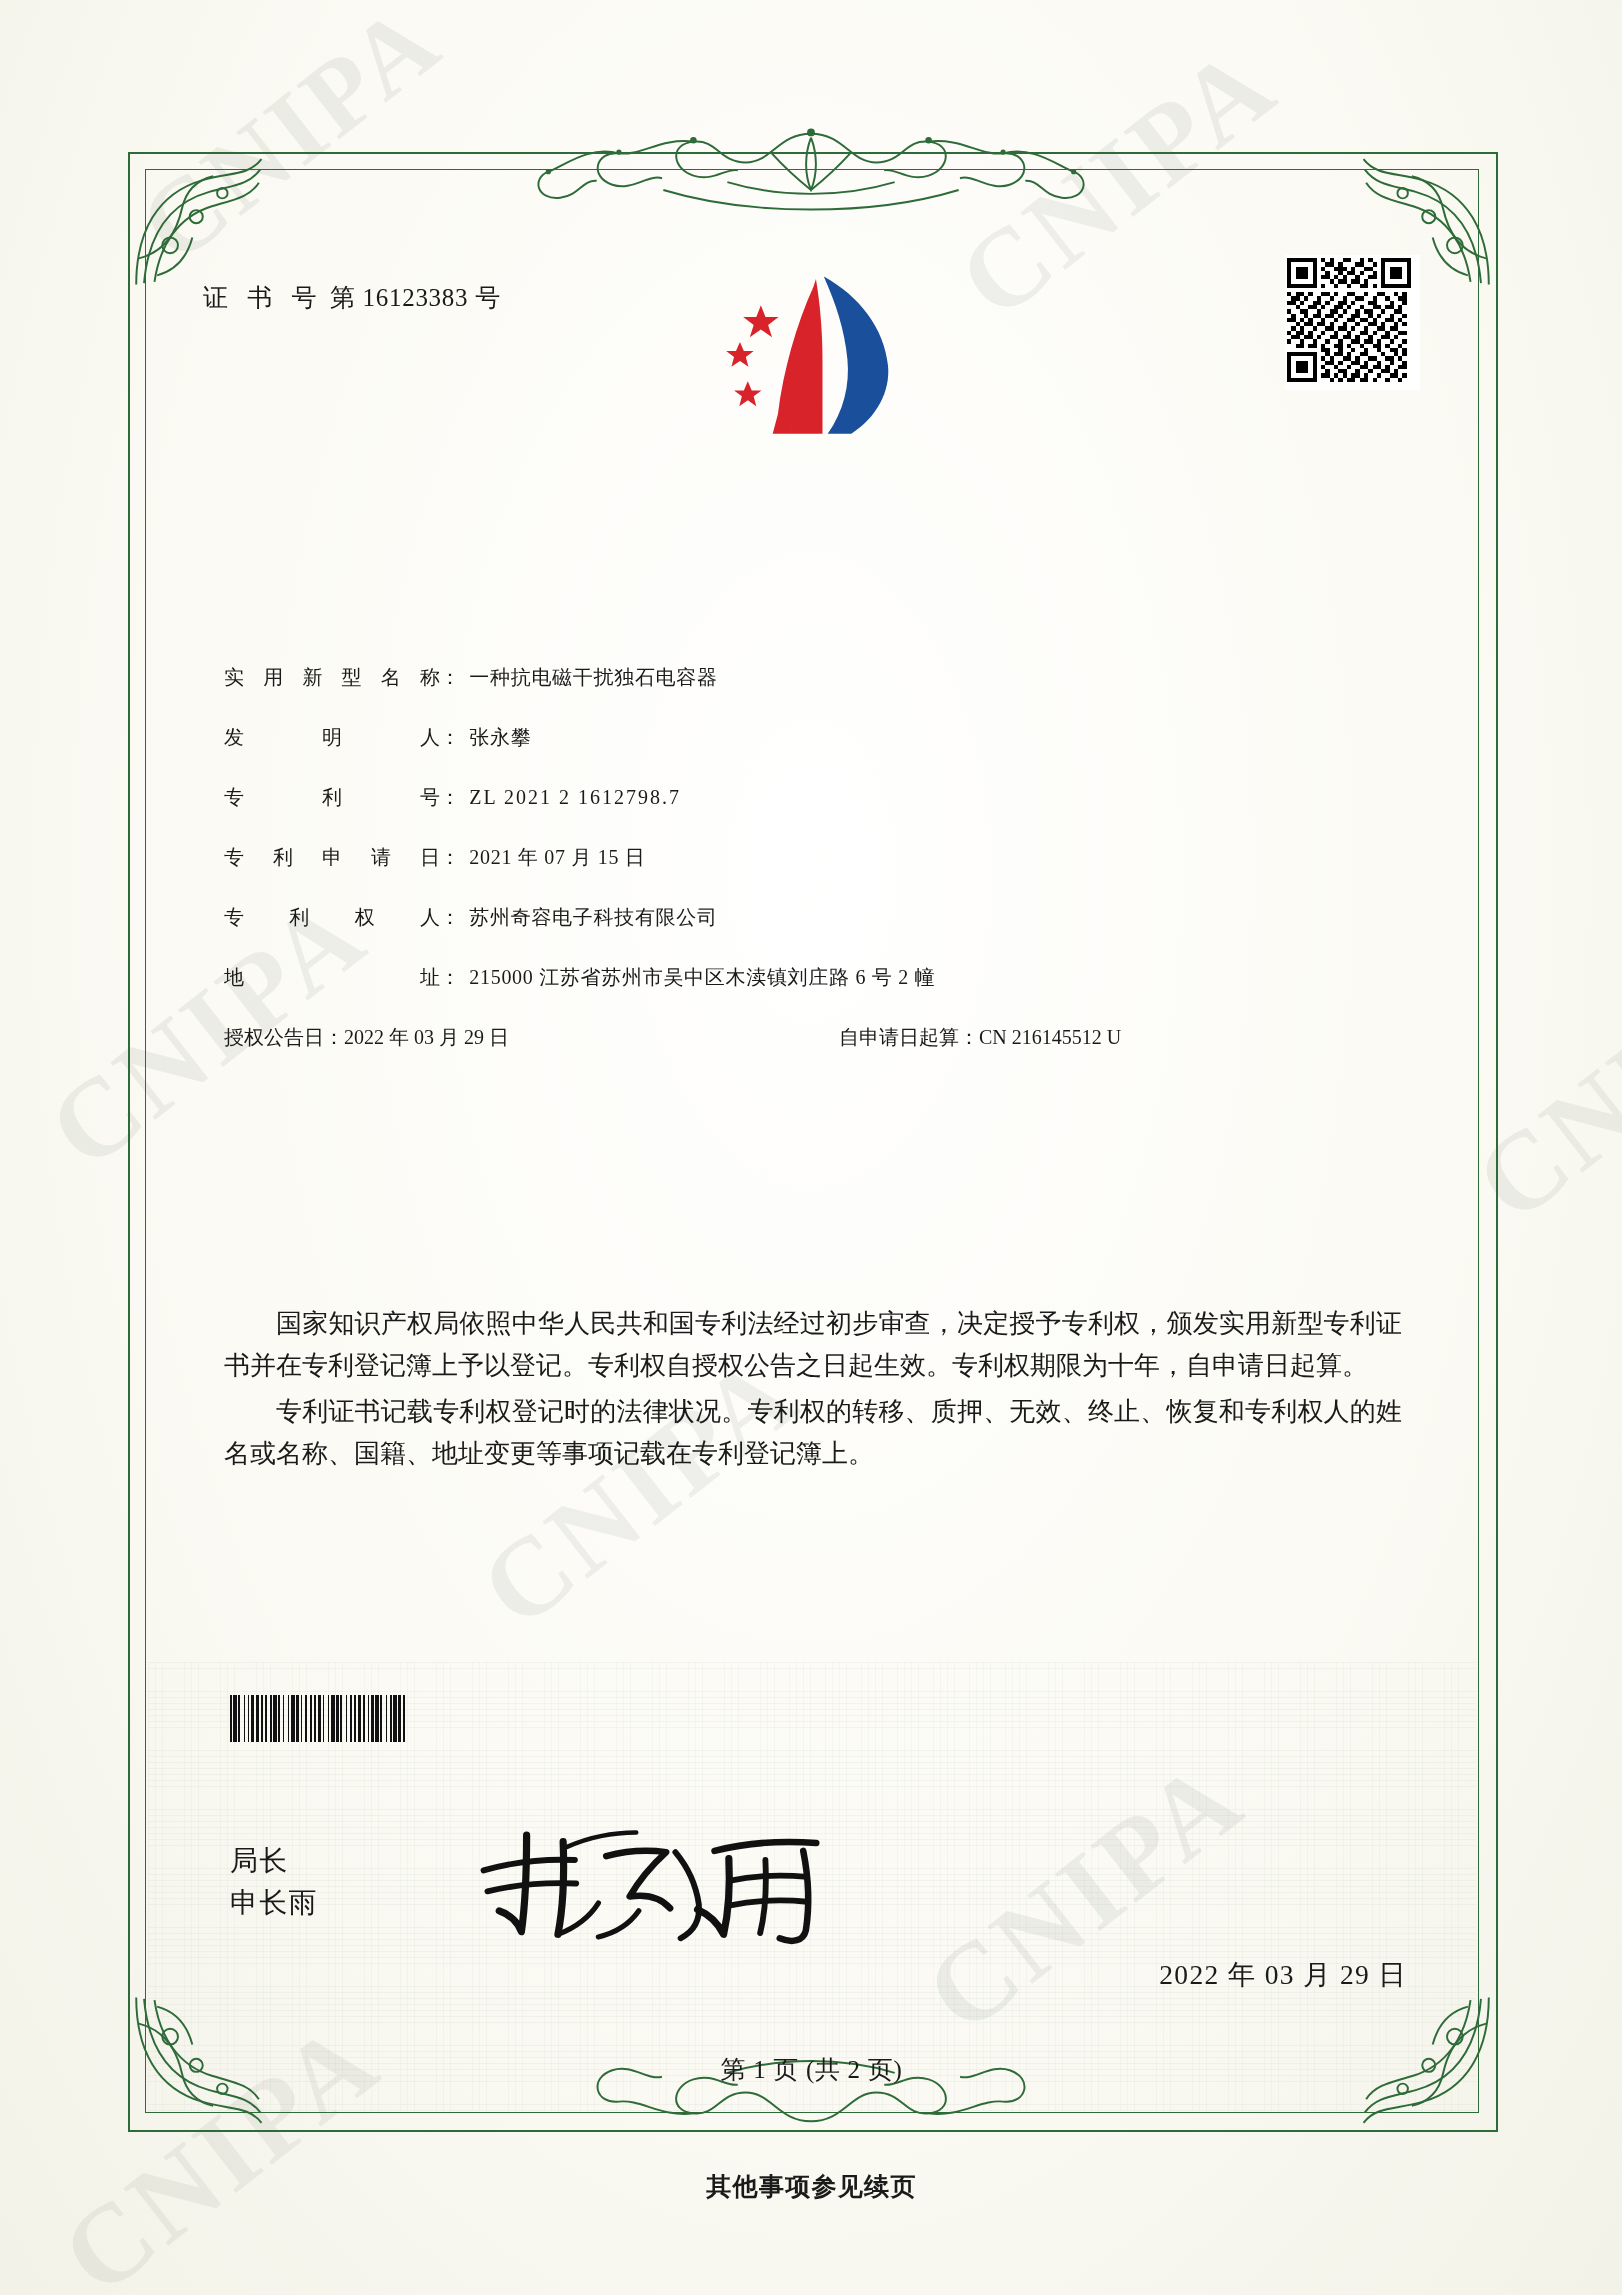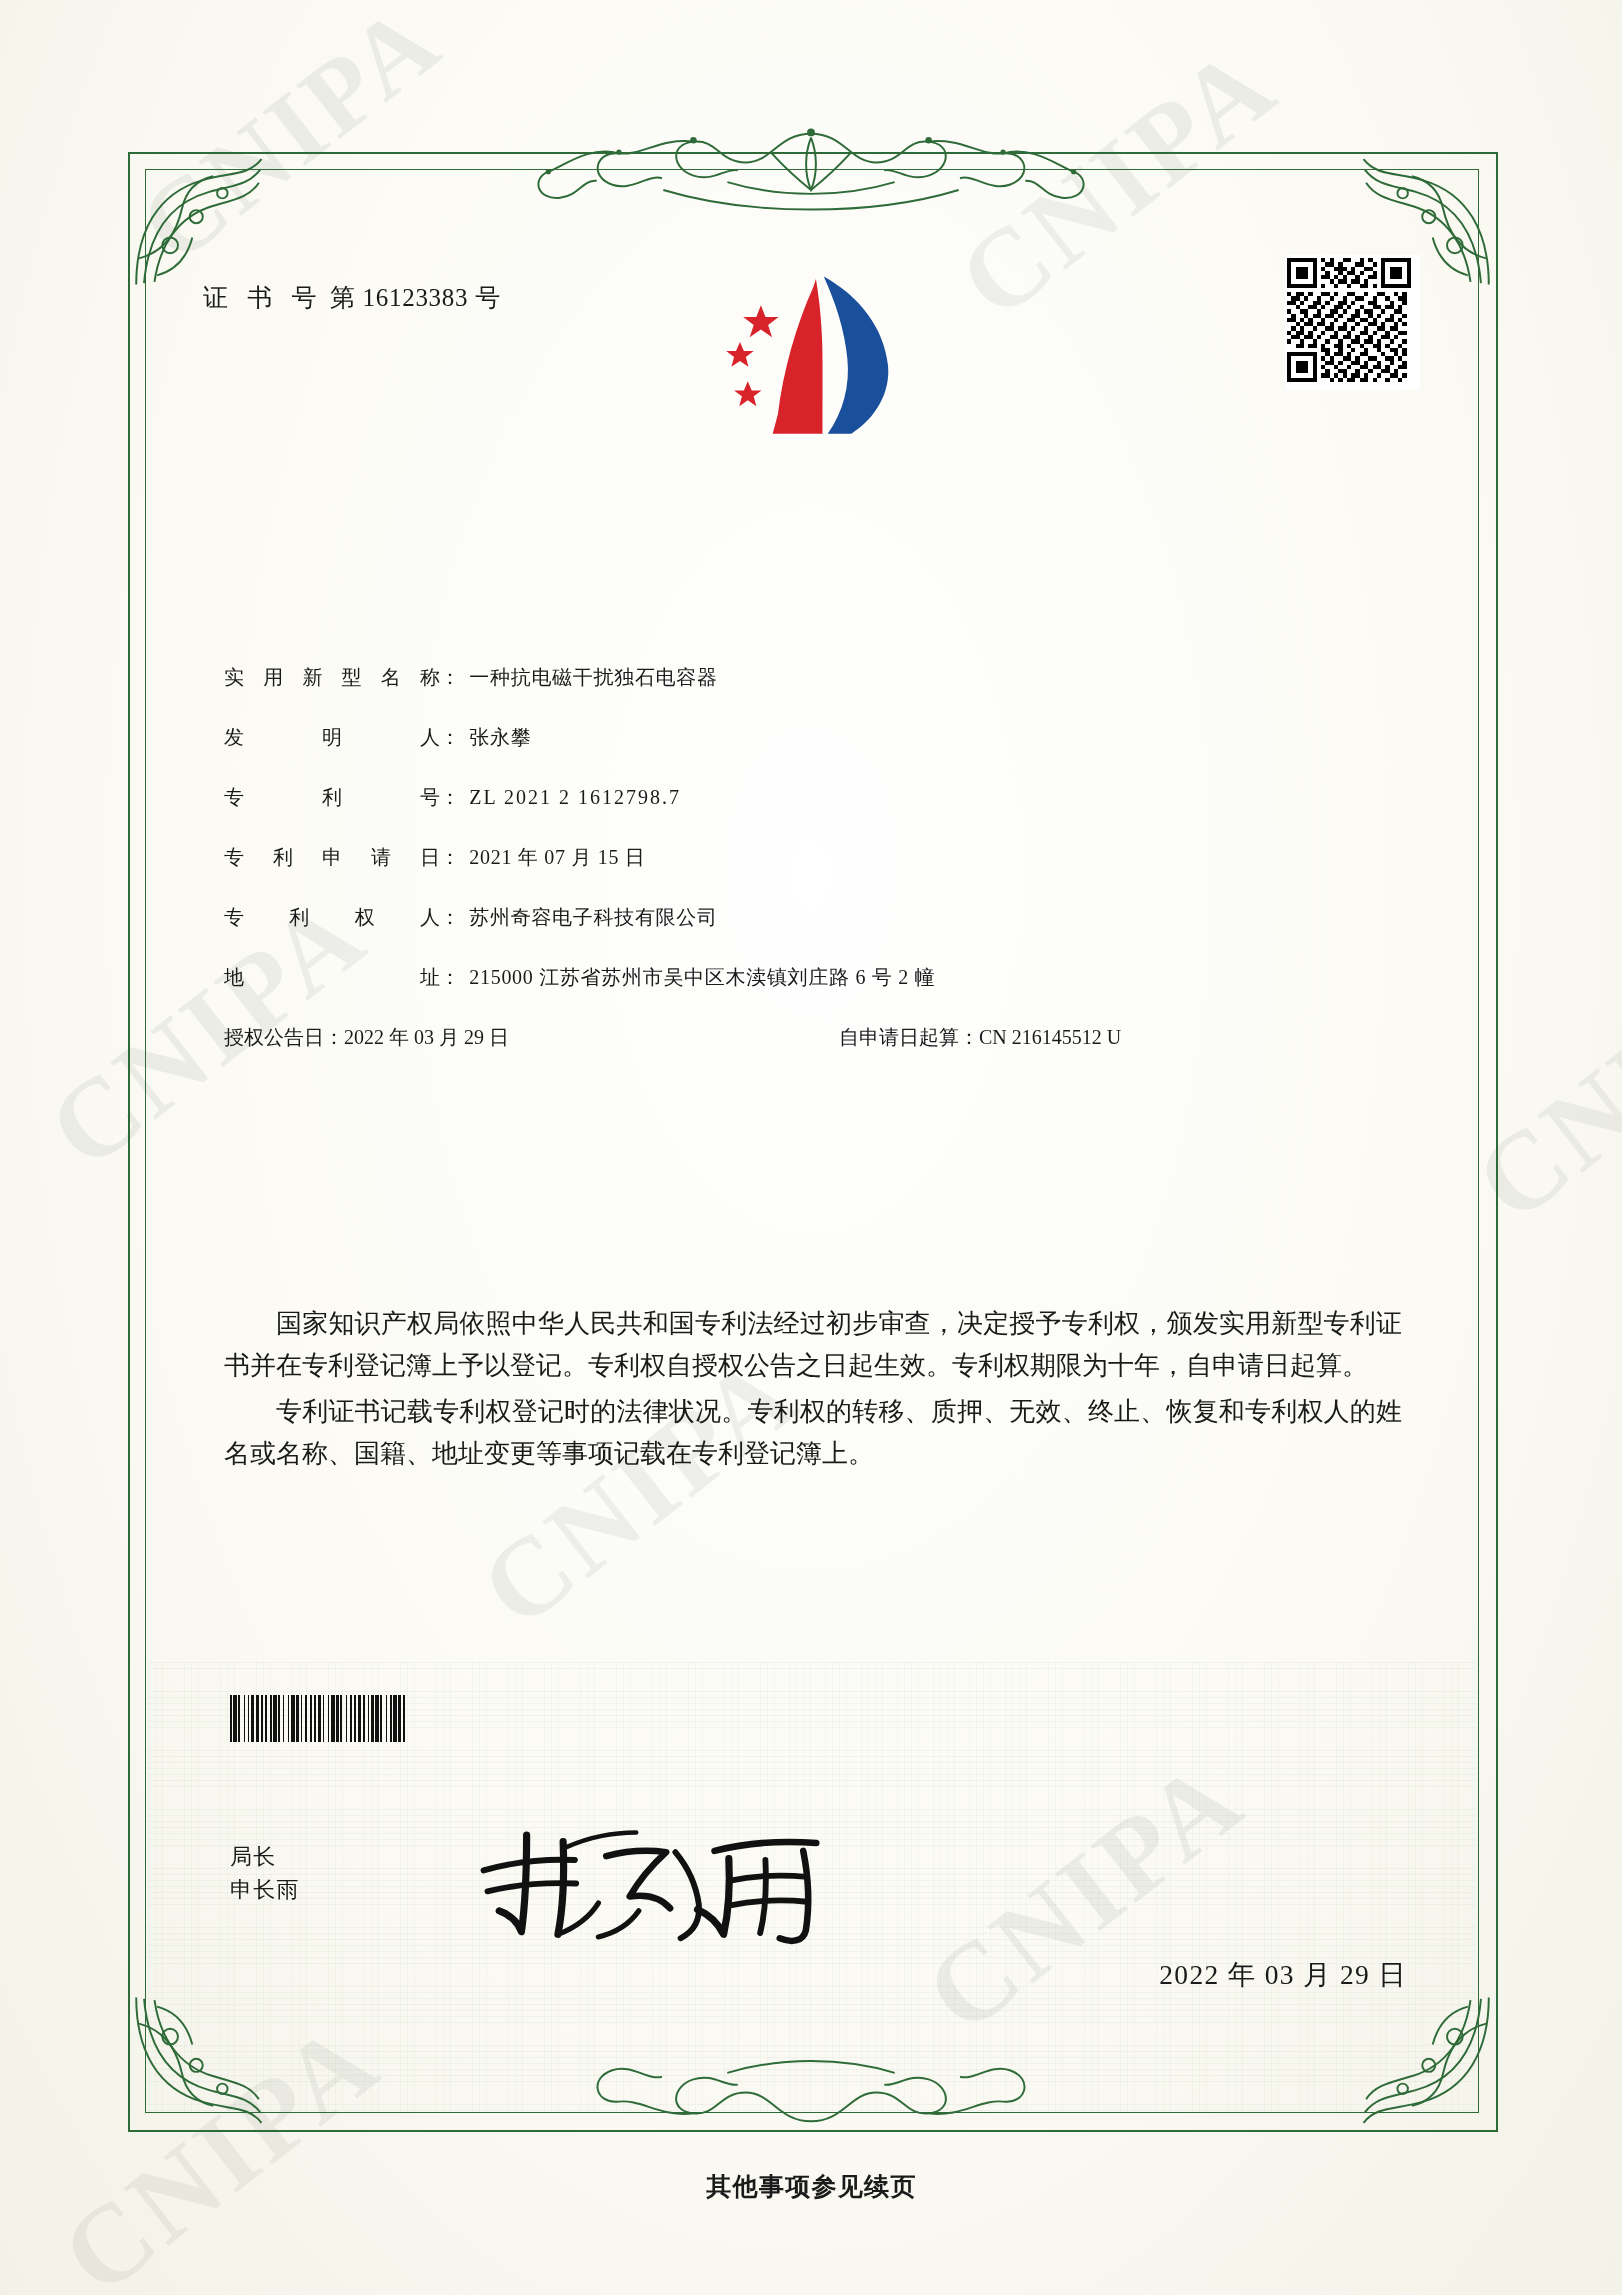--- a/index.html
+++ b/index.html
@@ -176,21 +176,21 @@
     display: block;
     background: #111;
     height: 100%;
   }
 
   
   .sig-label {
     position: absolute;
     left: 230px;
     top: 1840px;
-    font-size: 22px;
+    font-size: 28px;
     line-height: 1.5;
     letter-spacing: 1.3px;
   }
   .signature {
     position: absolute;
     left: 458px;
     top: 1813px;
     width: 406px;
     height: 137px;
   }
@@ -734,15 +734,16 @@
       <path d="M414 104 C452 96 494 94 534 98" stroke-width="9"></path>
       <path d="M414 142 C452 134 494 132 534 136" stroke-width="9"></path>
       <path d="M470 72 C472 114 470 152 462 184" stroke-width="9"></path>
       <path d="M528 58 C536 98 538 142 532 180 C528 196 512 200 492 192" stroke-width="10"></path>
       <path d="M166 52 C198 38 236 30 272 30" stroke-width="7"></path>
     </g>
   </svg>
 
   <div class="sig-date">2022 年 03 月 29 日</div>
 
+  <div class="page-count">第 1 页 (共 2 页)</div>
   <div class="footer-note">其他事项参见续页</div>
 </div>
 
 
 </body></html>

